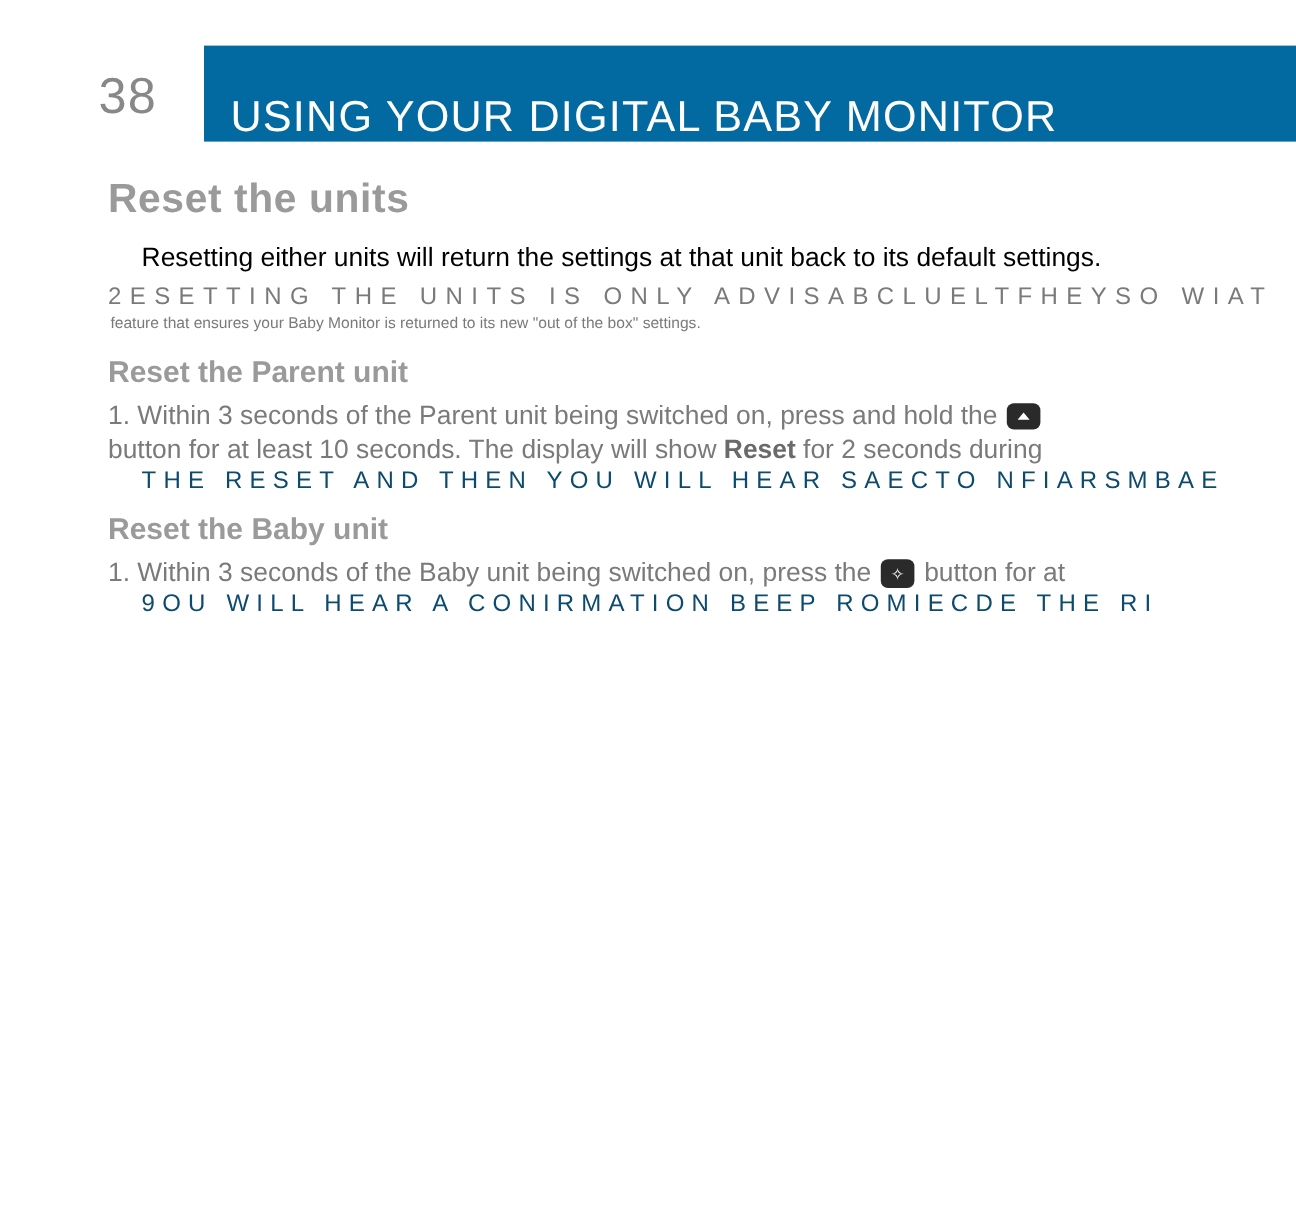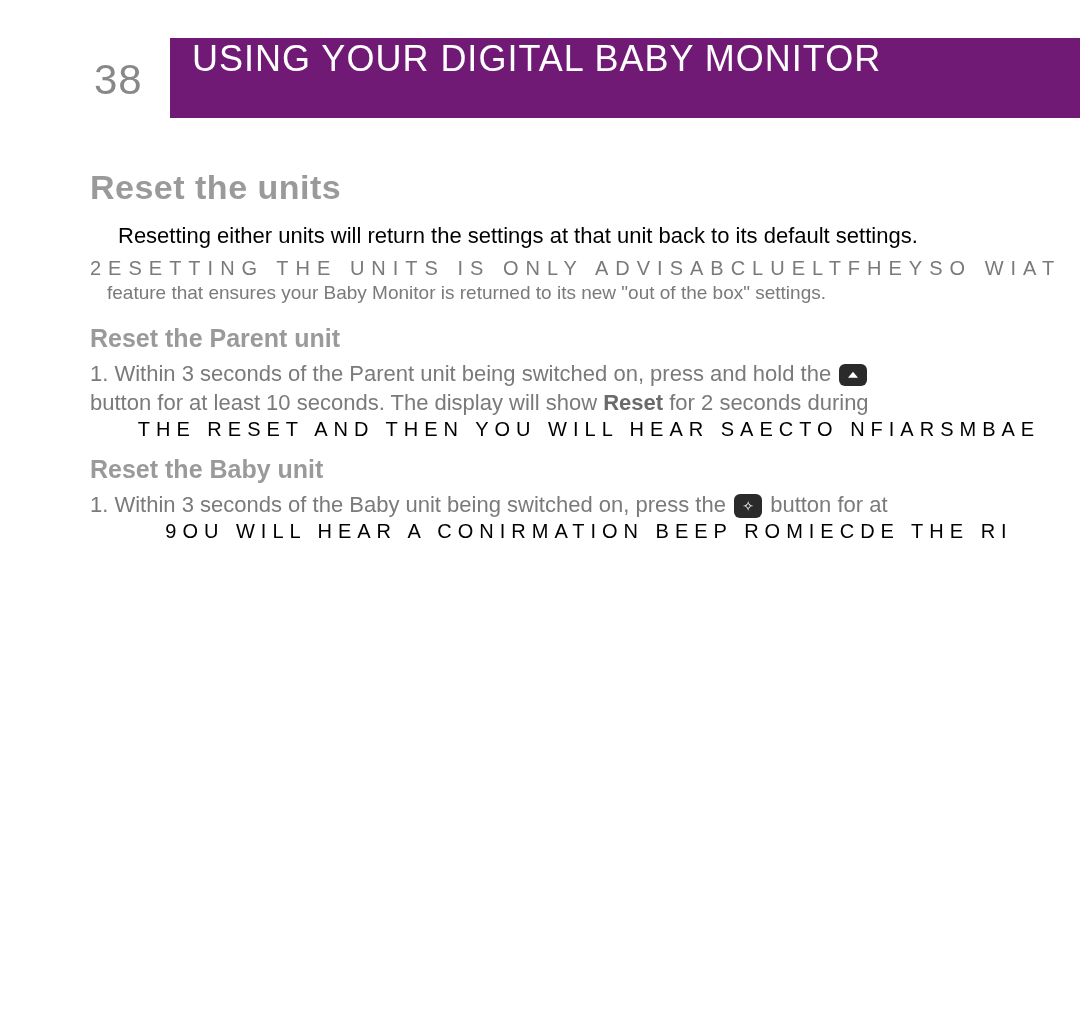--- a/index.html
+++ b/index.html
@@ -10,43 +10,43 @@
     height: 1021px;
     position: relative;
     overflow: hidden;
   }
   .header-bar {
     position: absolute;
     top: 38px;
     left: 170px;
     right: 0;
     height: 80px;
-    background: #701a75;
+    background: #0369a1;
     display: flex;
-    align-items: flex-start;
+    align-items: flex-end;
   }
   .page-number {
     position: absolute;
     top: 56px;
-    left: 94px;
+    left: 82px;
     font-size: 42px;
     font-weight: 400;
     color: #888888;
     letter-spacing: 1px;
   }
   .header-title {
     color: #ffffff;
     font-size: 36px;
     font-weight: 400;
     letter-spacing: 1px;
     padding-left: 22px;
   }
   .content {
     position: absolute;
-    top: 168px;
+    top: 147px;
     left: 90px;
     right: 20px;
   }
   .section-title {
     font-size: 34px;
     font-weight: bold;
     color: #9a9a9a;
     margin-bottom: 14px;
     letter-spacing: 0.5px;
   }
@@ -61,23 +61,23 @@
   .garbled-line {
     font-size: 20px;
     color: #7a7a7a;
     letter-spacing: 7px;
     margin-left: 0;
     margin-bottom: 2px;
     white-space: nowrap;
     overflow: hidden;
   }
   .feature-line {
-    font-size: 19px;
+    font-size: 13px;
     color: #7a7a7a;
-    margin-left: 17px;
+    margin-left: 2px;
     margin-bottom: 20px;
   }
   .sub-title {
     font-size: 25px;
     font-weight: bold;
     color: #9a9a9a;
     margin-bottom: 6px;
   }
   .step-line {
     font-size: 22px;
@@ -122,26 +122,25 @@
     font-size: 14px;
     text-align: center;
     line-height: 24px;
   }
   .bold-inline {
     font-weight: bold;
     color: #6a6a6a;
   }
   .garbled-caps {
     font-size: 20px;
-    color: #000000;
+    color: #0c4a6e;
     letter-spacing: 6px;
     white-space: nowrap;
     overflow: hidden;
     margin-left: 28px;
-    text-align: center;
   }
   .block {
     margin-bottom: 14px;
   }
 </style>
 </head>
 <body>
 
 <div class="page-number">38</div>
 

